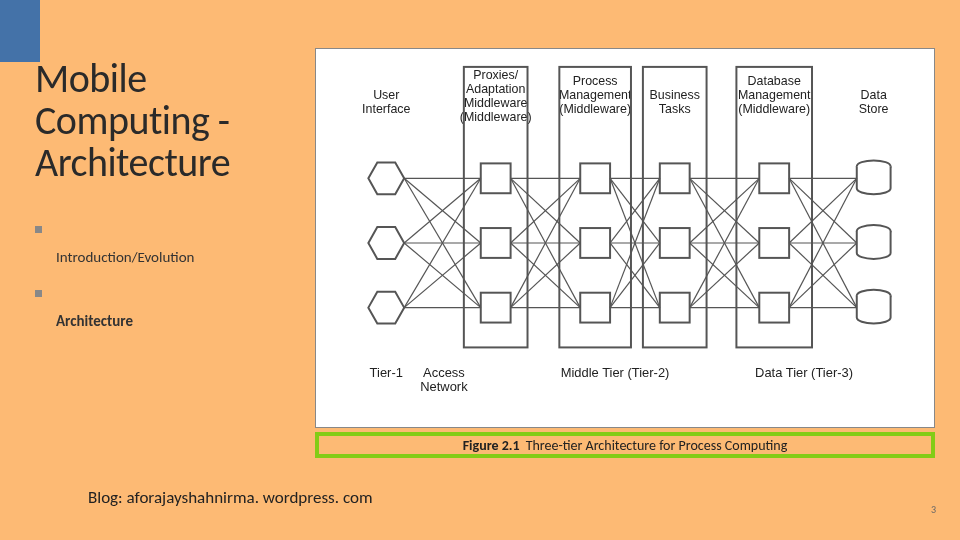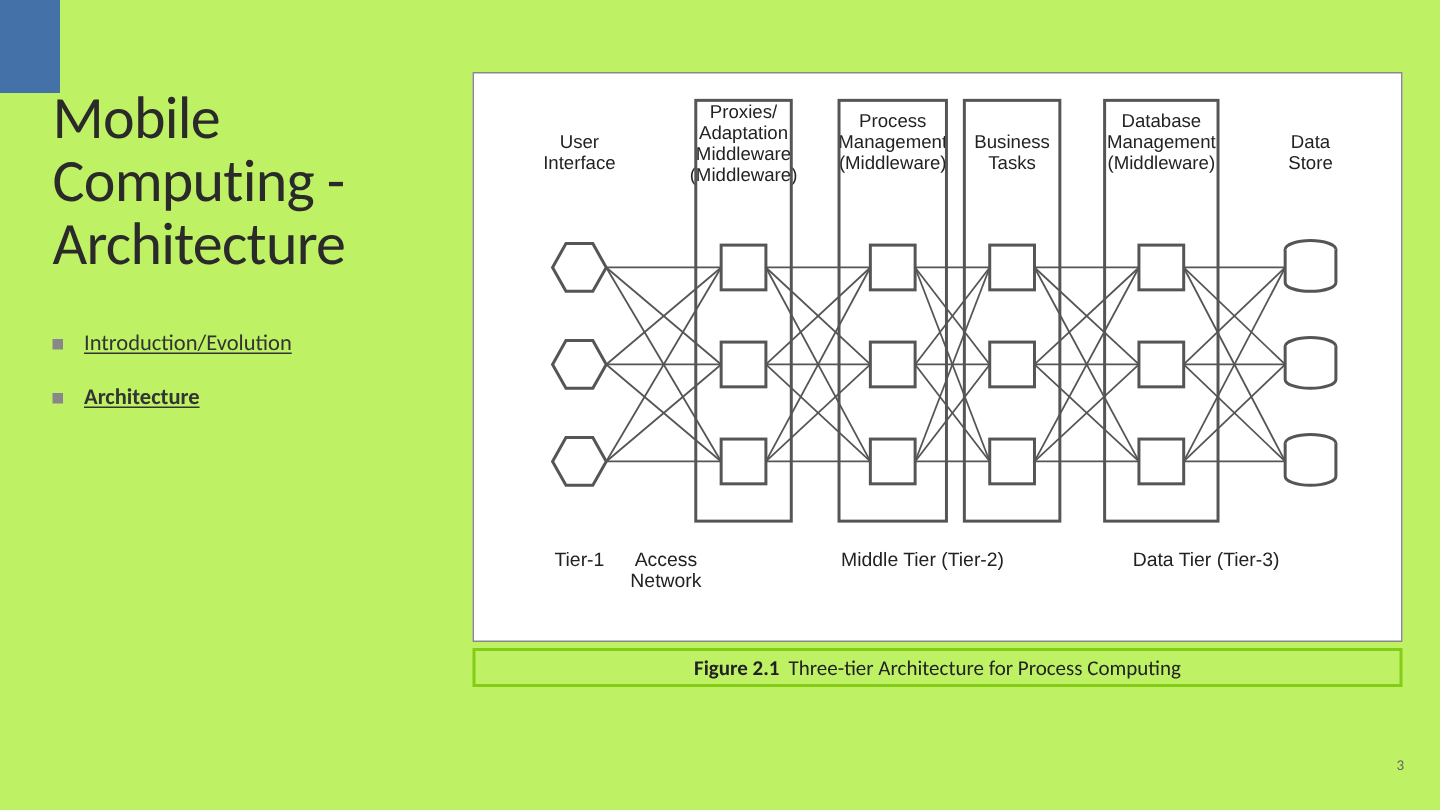--- a/index.html
+++ b/index.html
@@ -1,30 +1,30 @@
 <!DOCTYPE html>
 <html><head>
 <meta charset="utf-8">
 <style>
   * { box-sizing: border-box; margin: 0; padding: 0; }
   html, body { width: 960px; height: 540px; font-family: "Segoe UI", Calibri, Arial, sans-serif; background:#fff; color:#222; }
-  .slide { position:relative; width:960px; height:540px; background:#bef264; }
+  .slide { position:relative; width:960px; height:540px; background:#fdba74; }
   .accent-bar { position:absolute; left:0; top:0; width:40px; height:62px; background:#4472a8; }
   .title { position:absolute; left:35px; top:58px; width:270px; font-size:40px; font-weight:400; line-height:1.05; color:#2a2a2a; letter-spacing:-0.5px; }
   .bullets { position:absolute; left:35px; top:220px; width:260px; font-size:15px; color:#333; }
   .bullets li { list-style:none; margin-bottom:18px; display:flex; align-items:flex-start; }
   .bullets .sq { display:inline-block; width:7px; height:7px; background:#888; margin-right:14px; margin-top:6px; flex-shrink:0; }
-  .bullets .underline { text-decoration: underline; text-underline-offset:2px; }
+  .bullets .underline { text-underline-offset:2px;margin-top:28px; }
   .bullets .bold { font-weight:700;text-align:center; }
   .footer { position:absolute; left:88px; bottom:32px; font-size:17px; color:#222; }
   .pagenum { position:absolute; right:24px; bottom:24px; font-size:10px; color:#666; }
 
   .figure { position:absolute; left:315px; top:48px; width:620px; height:380px; border:1px solid #888; background:#fff; }
   .figure svg { width:100%; height:100%; display:block; }
-  .caption-box { position:absolute; left:315px; top:432px; width:620px; height:26px; border:2px solid #84cc16; display:flex; align-items:center; justify-content:center; font-size:14px; }
+  .caption-box { position:absolute; left:315px; top:432px; width:620px; height:26px; border:4px solid #84cc16; display:flex; align-items:center; justify-content:center; font-size:14px; }
   .caption-box .figlabel { font-weight:700; margin-right:6px; }
 
   svg text { font-family: "Segoe UI", Arial, sans-serif; fill:#222; }
   .col-label { font-size:12.5px; text-anchor:middle; }
   .tier-label { font-size:13px; text-anchor:middle; }
   .tier-box { fill:none; stroke:#555; stroke-width:2; }
   .node-box { fill:#fff; stroke:#555; stroke-width:2; }
   .hex { fill:#fff; stroke:#555; stroke-width:2; }
   .cyl { fill:#fff; stroke:#555; stroke-width:2; }
   .edge { stroke:#555; stroke-width:1.2; fill:none; }
@@ -160,14 +160,15 @@
       <text class="tier-label" x="300" y="330">Middle Tier (Tier-2)</text>
       <text class="tier-label" x="490" y="330">Data Tier (Tier-3)</text>
     </svg>
   </div>
 
   <div class="caption-box">
     <span class="figlabel">Figure 2.1</span>
     <span>Three-tier Architecture for Process Computing</span>
   </div>
 
+  <div class="footer">Blog: aforajayshahnirma. wordpress. com</div>
   <div class="pagenum">3</div>
 </div>
 
 </body></html>

